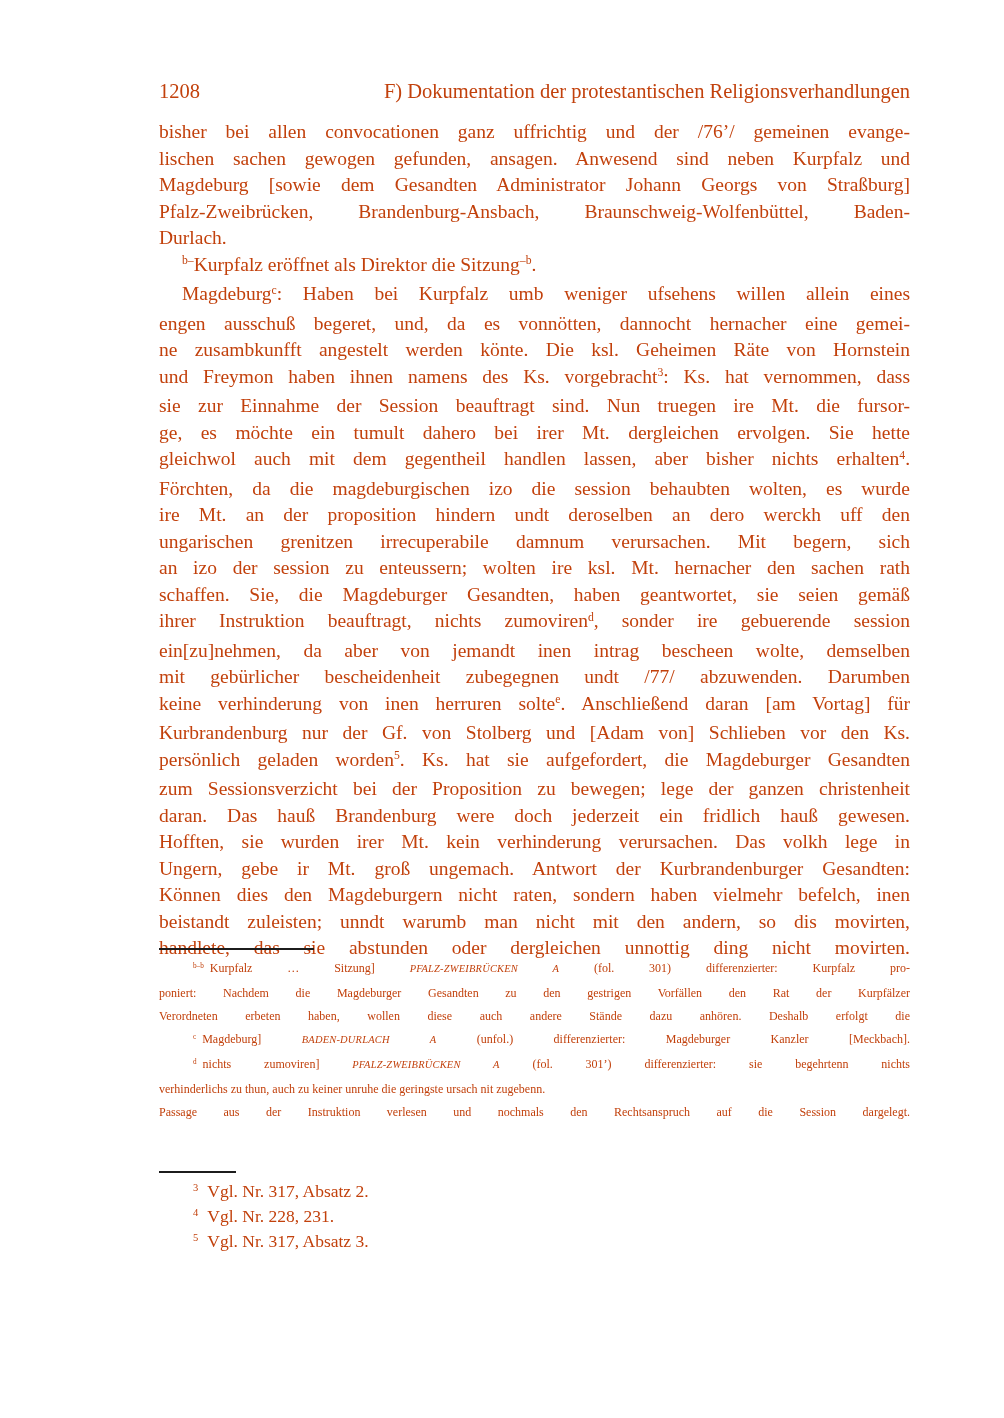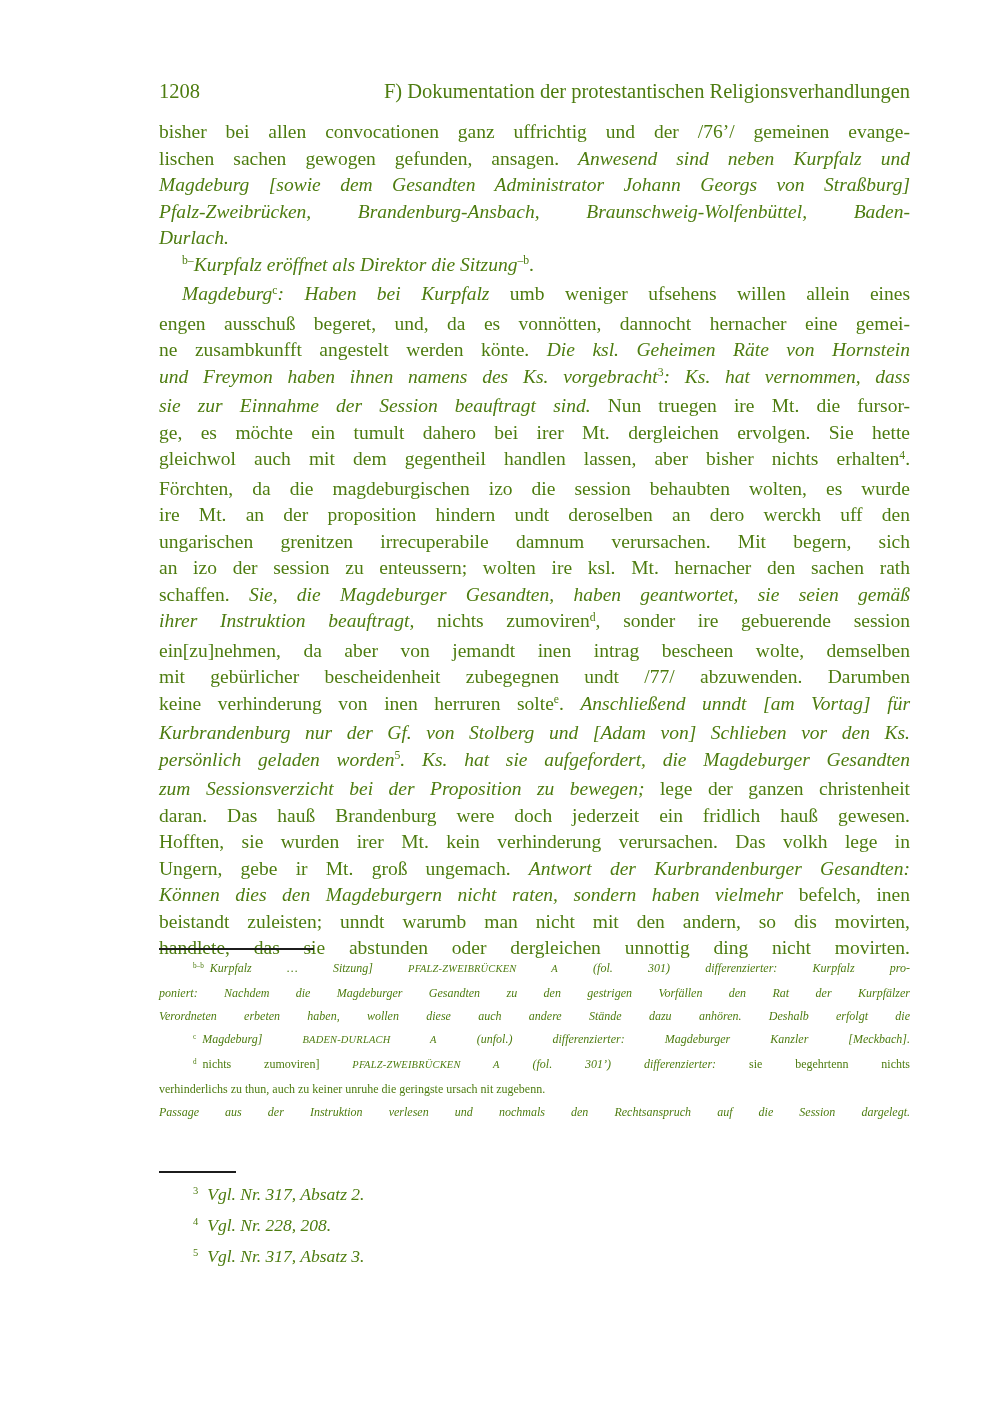--- a/index.html
+++ b/index.html
@@ -1,21 +1,21 @@
 <!DOCTYPE html>
 <html lang="de"><head>
 <meta charset="utf-8">
 <style>
   html, body { margin: 0; padding: 0; }
   .page {
     position: relative;
     width: 1004px;
     height: 1418px;
     background: #ffffff;
-    color: #4d7c0f;
+    color: #c2410c;
     font-family: "Liberation Serif", serif;
     overflow: hidden;
   }
   .running-head {
     position: absolute;
     left: 159px;
     top: 79px;
     width: 751px;
     font-size: 20.5px;
     line-height: 24px;
@@ -50,26 +50,26 @@
     line-height: 23px;
   }
   .letter-notes .line.indent { text-indent: 34px; }
   .letter-notes .sup:first-child { margin-right: 6px; }
   .number-notes {
     position: absolute;
     left: 159px;
     top: 1180px;
     width: 751px;
     font-size: 17.5px;
-    line-height: 28px;
+    line-height: 22px;
   }
   .number-notes .line { text-align: left; text-align-last: left; text-indent: 34px; }
   .number-notes .sup:first-child { margin-right: 9px; }
   .r { font-style: normal; }
-  .i { font-style: italic; }
+  .i { }
   .src { font-style: italic; font-size: 0.87em; letter-spacing: 0.02em; }
   .sup {
     font-size: 0.6em;
     font-style: normal;
     position: relative;
     top: -0.55em;
     letter-spacing: 0;
   }
 </style>
 </head>
@@ -96,21 +96,21 @@
       <div class="line"><span class="r">ge, es möchte ein tumult dahero bei irer Mt. dergleichen ervolgen. Sie hette</span></div>
       <div class="line"><span class="r">gleichwol auch mit dem gegentheil handlen lassen, aber bisher nichts erhalten</span><span class="sup">4</span><span class="r">.</span></div>
       <div class="line"><span class="r">Förchten, da die magdeburgischen izo die session behaubten wolten, es wurde</span></div>
       <div class="line"><span class="r">ire Mt. an der proposition hindern undt deroselben an dero werckh uff den</span></div>
       <div class="line"><span class="r">ungarischen grenitzen irrecuperabile damnum verursachen. Mit begern, sich</span></div>
       <div class="line"><span class="r">an izo der session zu enteussern; wolten ire ksl. Mt. hernacher den sachen rath</span></div>
       <div class="line"><span class="r">schaffen. </span><span class="i">Sie, die Magdeburger Gesandten, haben geantwortet, sie seien gemäß</span></div>
       <div class="line"><span class="i">ihrer Instruktion beauftragt,</span><span class="r"> nichts zumoviren</span><span class="sup">d</span><span class="r">, sonder ire gebuerende session</span></div>
       <div class="line"><span class="r">ein[zu]nehmen, da aber von jemandt inen intrag bescheen wolte, demselben</span></div>
       <div class="line"><span class="r">mit gebürlicher bescheidenheit zubegegnen undt /77/ abzuwenden. Darumben</span></div>
-      <div class="line"><span class="r">keine verhinderung von inen herruren solte</span><span class="sup">e</span><span class="r">. </span><span class="i">Anschließend unndt [am Vortag] für</span></div>
+      <div class="line"><span class="r">keine verhinderung von inen herruren solte</span><span class="sup">e</span><span class="r">. </span><span class="i">Anschließend daran [am Vortag] für</span></div>
       <div class="line"><span class="i">Kurbrandenburg nur der Gf. von Stolberg und [Adam von] Schlieben vor den Ks.</span></div>
       <div class="line"><span class="i">persönlich geladen worden</span><span class="sup">5</span><span class="i">. Ks. hat sie aufgefordert, die Magdeburger Gesandten</span></div>
       <div class="line"><span class="i">zum Sessionsverzicht bei der Proposition zu bewegen;</span><span class="r"> lege der ganzen christenheit</span></div>
       <div class="line"><span class="r">daran. Das hauß Brandenburg were doch jederzeit ein fridlich hauß gewesen.</span></div>
       <div class="line"><span class="r">Hofften, sie wurden irer Mt. kein verhinderung verursachen. Das volkh lege in</span></div>
       <div class="line"><span class="r">Ungern, gebe ir Mt. groß ungemach. </span><span class="i">Antwort der Kurbrandenburger Gesandten:</span></div>
       <div class="line"><span class="i">Können dies den Magdeburgern nicht raten, sondern haben vielmehr </span><span class="r">befelch, inen</span></div>
       <div class="line"><span class="r">beistandt zuleisten; unndt warumb man nicht mit den andern, so dis movirten,</span></div>
       <div class="line"><span class="r">handlete, das sie abstunden oder dergleichen unnottig ding nicht movirten.</span></div>
     </main>
@@ -124,16 +124,16 @@
       <div class="line indent"><span class="sup">c</span><span class="i">Magdeburg] </span><span class="src">BADEN-DURLACH A</span><span class="i"> (unfol.) differenzierter: Magdeburger Kanzler [Meckbach].</span></div>
       <div class="line indent"><span class="sup">d</span><span class="r">nichts zumoviren] </span><span class="src">PFALZ-ZWEIBRÜCKEN A</span><span class="i"> (fol. 301’) differenzierter: </span><span class="r">sie begehrtenn nichts</span></div>
       <div class="line last"><span class="r">verhinderlichs zu thun, auch zu keiner unruhe die geringste ursach nit zugebenn.</span></div>
       <div class="line"><span class="i">Passage aus der Instruktion verlesen und nochmals den Rechtsanspruch auf die Session dargelegt.</span></div>
     </section>
 
   <div class="fn-rule fn-rule-2"></div>
 
   <section class="number-notes">
       <div class="line indent last"><span class="sup">3</span><span class="i">Vgl. Nr. 317, Absatz 2.</span></div>
-      <div class="line indent last"><span class="sup">4</span><span class="i">Vgl. Nr. 228, 208.</span></div>
+      <div class="line indent last"><span class="sup">4</span><span class="i">Vgl. Nr. 228, 231.</span></div>
       <div class="line indent last"><span class="sup">5</span><span class="i">Vgl. Nr. 317, Absatz 3.</span></div>
     </section>
 </div>
 
 </body></html>

